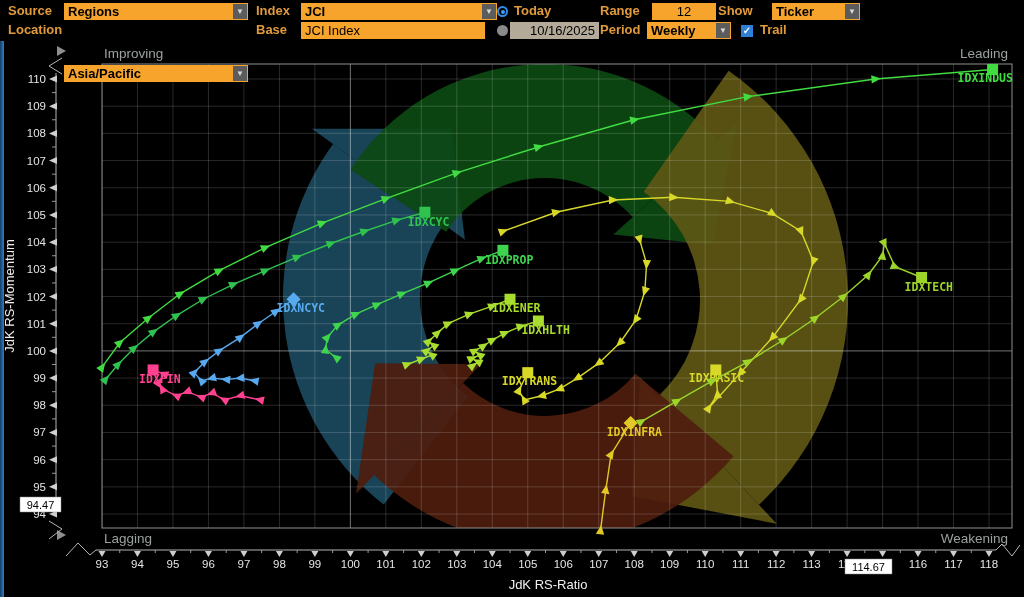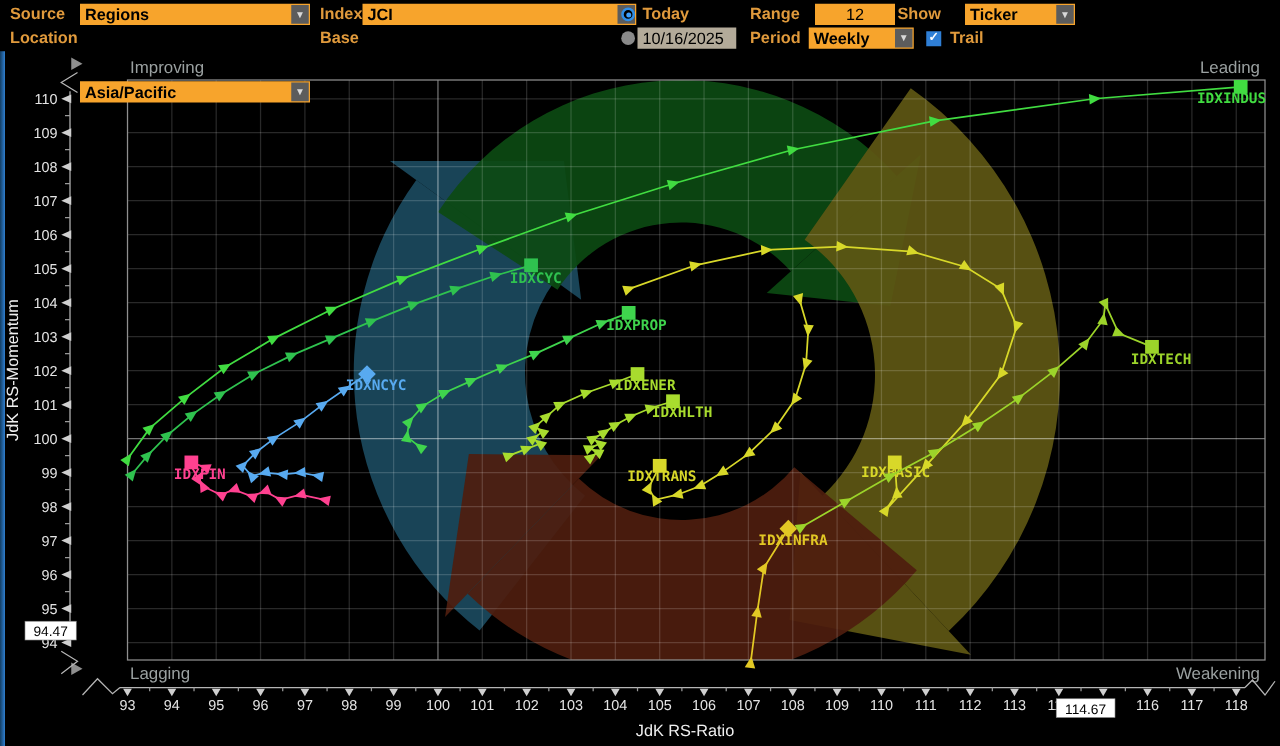--- a/index.html
+++ b/index.html
@@ -40,42 +40,43 @@
 
 <div id="app">
   <div id="toolbar">
 
     <span class="tb-label" style="left:8px;top:3px;">Source</span>
     <div class="dd" style="left:64px;top:3px;width:184px;">
       <span>Regions</span>
       <span class="arrow-btn">▼</span>
     </div>
     <span class="tb-label" style="left:256px;top:3px;">Index</span>
-    <div class="dd" style="left:290px;top:3px;width:219px;">
+    <div class="dd" style="left:301px;top:3px;width:196px;">
       <span>JCI</span>
       <span class="arrow-btn">▼</span>
     </div>
     <div class="radio sel" style="left:497px;top:6px;"></div>
     <span class="tb-label" style="left:514px;top:3px;">Today</span>
     <span class="tb-label" style="left:600px;top:3px;">Range</span>
     <div class="tb-input right" style="left:652px;top:3px;width:64px;">12</div>
     <span class="tb-label" style="left:718px;top:3px;">Show</span>
     <div class="dd" style="left:772px;top:3px;width:88px;">
       <span>Ticker</span>
       <span class="arrow-btn">▼</span>
     </div>
 
     <span class="tb-label" style="left:8px;top:22px;">Location</span>
     <div class="dd" style="left:64px;top:22px;width:184px;margin-top:43px;">
       <span>Asia/Pacific</span>
       <span class="arrow-btn">▼</span>
     </div>
     <span class="tb-label" style="left:256px;top:22px;">Base</span>
+    <div class="tb-input" style="left:301px;top:22px;width:184px;">JCI Index</div>
     <div class="radio unsel" style="left:497px;top:25px;"></div>
-    <div class="date-field" style="left:510px;top:22px;width:79px;">10/16/2025</div>
+    <div class="date-field" style="left:510px;top:22px;width:89px;text-align:right;">10/16/2025</div>
     <span class="tb-label" style="left:600px;top:22px;">Period</span>
     <div class="dd" style="left:647px;top:22px;width:84px;">
       <span>Weekly</span>
       <span class="arrow-btn">▼</span>
     </div>
     <div class="checkbox" style="left:741px;top:25px;">✓</div>
     <span class="tb-label" style="left:760px;top:22px;">Trail</span>
   </div>
 
   <div id="left-edge"></div>

